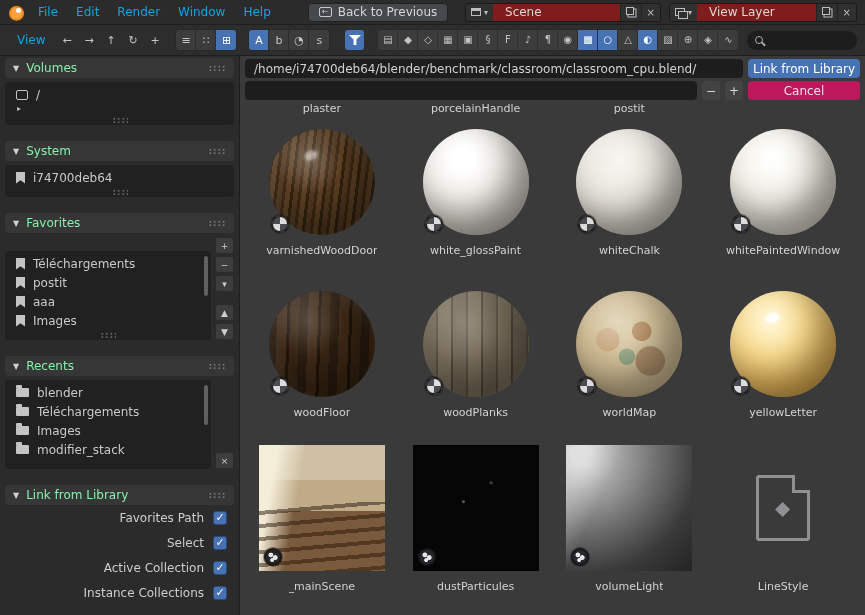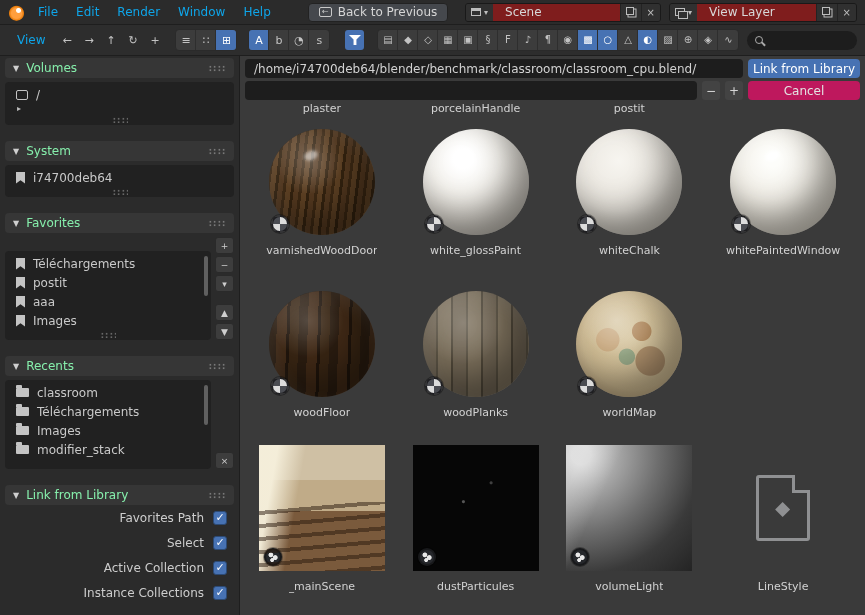--- a/index.html
+++ b/index.html
@@ -366,21 +366,21 @@
       <div class="panel">
         <div class="phead">
           <span class="tri">▼</span>
           <span class="ptitle">Recents</span>
           <span class="grip"></span>
         </div>
         <div class="pbody">
           <div class="plist">
             <div class="lrow">
               <span class="ic folder"></span>
-              <span>classroom</span>
+              <span>blender</span>
             </div>
             <div class="lrow">
               <span class="ic folder"></span>
               <span>Téléchargements</span>
             </div>
             <div class="lrow">
               <span class="ic folder"></span>
               <span>Images</span>
             </div>
             <div class="lrow">
@@ -501,20 +501,28 @@
             <div class="fname">woodPlanks</div>
           </div>
           <div class="cell">
             <div class="thumbwrap">
                 <div class="sphere th-worldmap">
                   <span class="badge mat"></span>
                 </div>
               </div>
             <div class="fname">worldMap</div>
           </div>
+          <div class="cell">
+            <div class="thumbwrap">
+                <div class="sphere th-yellow dot">
+                  <span class="badge mat"></span>
+                </div>
+              </div>
+            <div class="fname">yellowLetter</div>
+          </div>
         </div>
 
         <div class="prow row4">
           <div class="cell">
             <div class="thumbwrap">
                 <div class="imgthumb th-mainscene">
                   <span class="badge data"></span>
                 </div>
               </div>
             <div class="fname">_mainScene</div>

